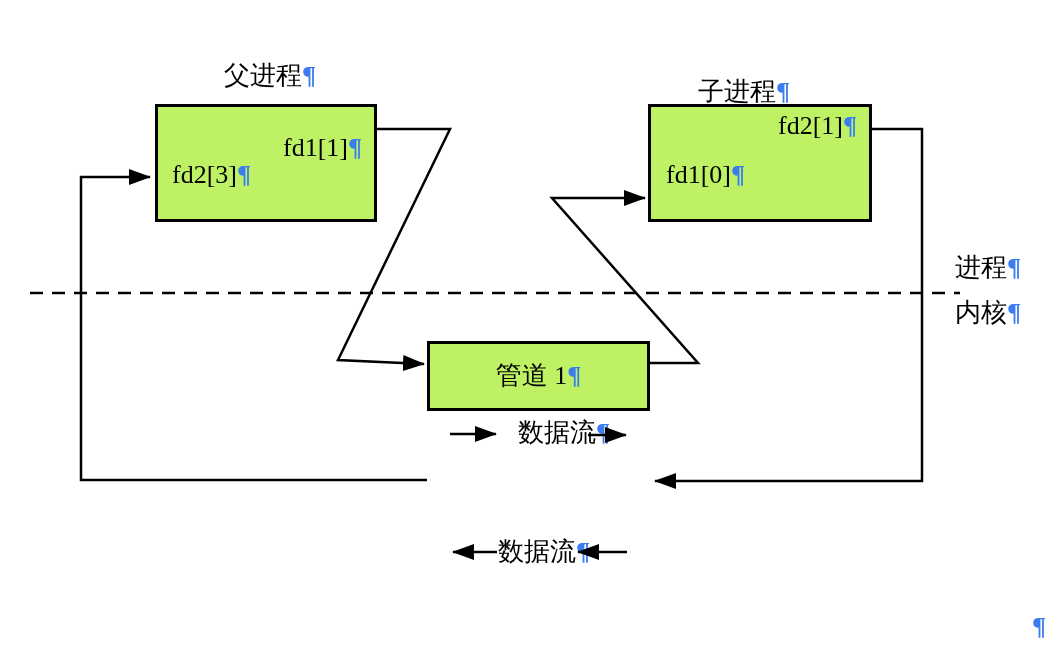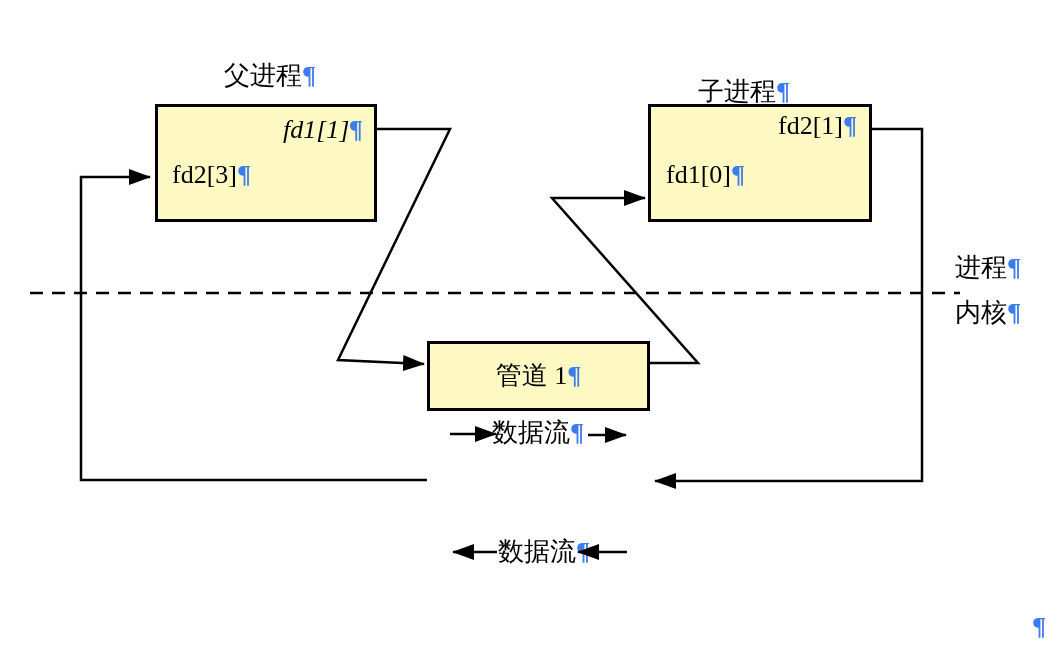--- a/index.html
+++ b/index.html
@@ -1,53 +1,53 @@
 <!DOCTYPE html>
 <html><head>
 <meta charset="utf-8">
 <style>
   html,body{margin:0;padding:0;background:#ffffff;}
   .canvas{
     position:relative;width:1064px;height:656px;background:#ffffff;
     font-family:"Liberation Serif","DejaVu Serif",serif;color:#000;overflow:hidden;padding-left:9px;
   }
   .box{
-    position:absolute;border:3px solid #000;background:#fef9c3;box-sizing:border-box;
+    position:absolute;border:3px solid #000;background:#bef264;box-sizing:border-box;
     display:flex;align-items:center;justify-content:center;
   }
   .txt{
     position:absolute;font-size:26px;line-height:1.1;white-space:nowrap;color:#000;
   }
   .boxlabel{font-size:26px;line-height:1.1;white-space:nowrap;}
   .pilcrow{color:#3b7cf0;font-weight:bold;font-size:26px;}
   svg.lines{position:absolute;left:0;top:0;width:1064px;height:656px;pointer-events:none;z-index:5;}
 </style>
 </head>
 <body>
 
 <div class="canvas">
 
   <div class="txt" style="left:224px;top:62px;"><span>父进程</span><span class="pilcrow">¶</span></div>
   <div class="box" style="left:155px;top:104px;width:222px;height:118px;"></div>
-  <div class="txt" style="left:283px;top:116px;font-style:italic;"><span>fd1[1]</span><span class="pilcrow">¶</span></div>
+  <div class="txt" style="left:283px;top:134px;"><span>fd1[1]</span><span class="pilcrow">¶</span></div>
   <div class="txt" style="left:172px;top:161px;"><span>fd2[3]</span><span class="pilcrow">¶</span></div>
 
   <div class="txt" style="left:698px;top:78px;"><span>子进程</span><span class="pilcrow">¶</span></div>
   <div class="box" style="left:648px;top:104px;width:224px;height:118px;"></div>
   <div class="txt" style="left:778px;top:112px;text-align:center;"><span>fd2[1]</span><span class="pilcrow">¶</span></div>
   <div class="txt" style="left:666px;top:161px;text-align:center;"><span>fd1[0]</span><span class="pilcrow">¶</span></div>
 
   <div class="txt" style="left:955px;top:254px;"><span>进程</span><span class="pilcrow">¶</span></div>
   <div class="txt" style="left:955px;top:299px;"><span>内核</span><span class="pilcrow">¶</span></div>
 
   <div class="box" style="left:427px;top:341px;width:223px;height:70px;">
     <span class="boxlabel"><span>管道 1</span><span class="pilcrow">¶</span></span>
   </div>
 
-  <div class="txt" style="left:492px;top:419px;"><span>数据流</span><span class="pilcrow">¶</span></div>
+  <div class="txt" style="left:518px;top:419px;"><span>数据流</span><span class="pilcrow">¶</span></div>
 
 
   <div class="txt" style="left:498px;top:538px;"><span>数据流</span><span class="pilcrow">¶</span></div>
 
 
   <div class="txt" style="left:1032px;top:613px;"><span class="pilcrow">¶</span></div>
 
   <svg class="lines" viewBox="0 0 1064 656">
     <defs>
       <marker id="arrow" markerUnits="userSpaceOnUse" markerWidth="24" markerHeight="18" refX="21" refY="8" orient="auto">

